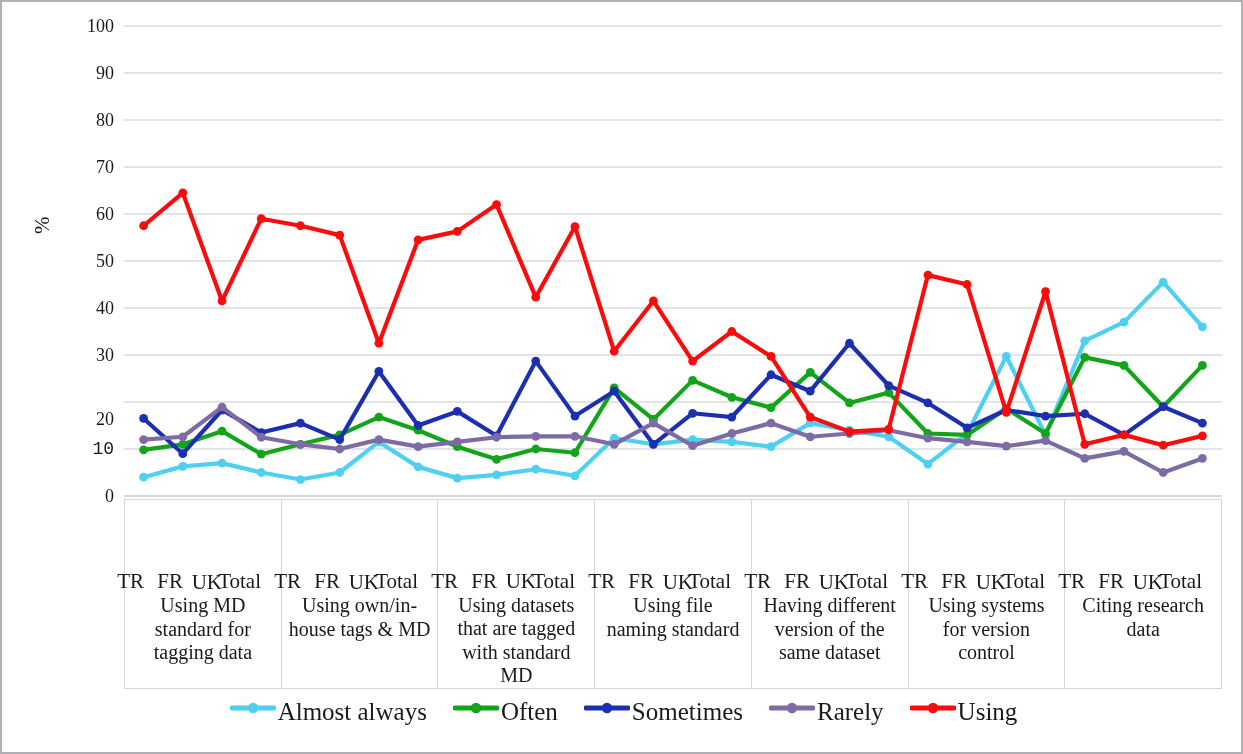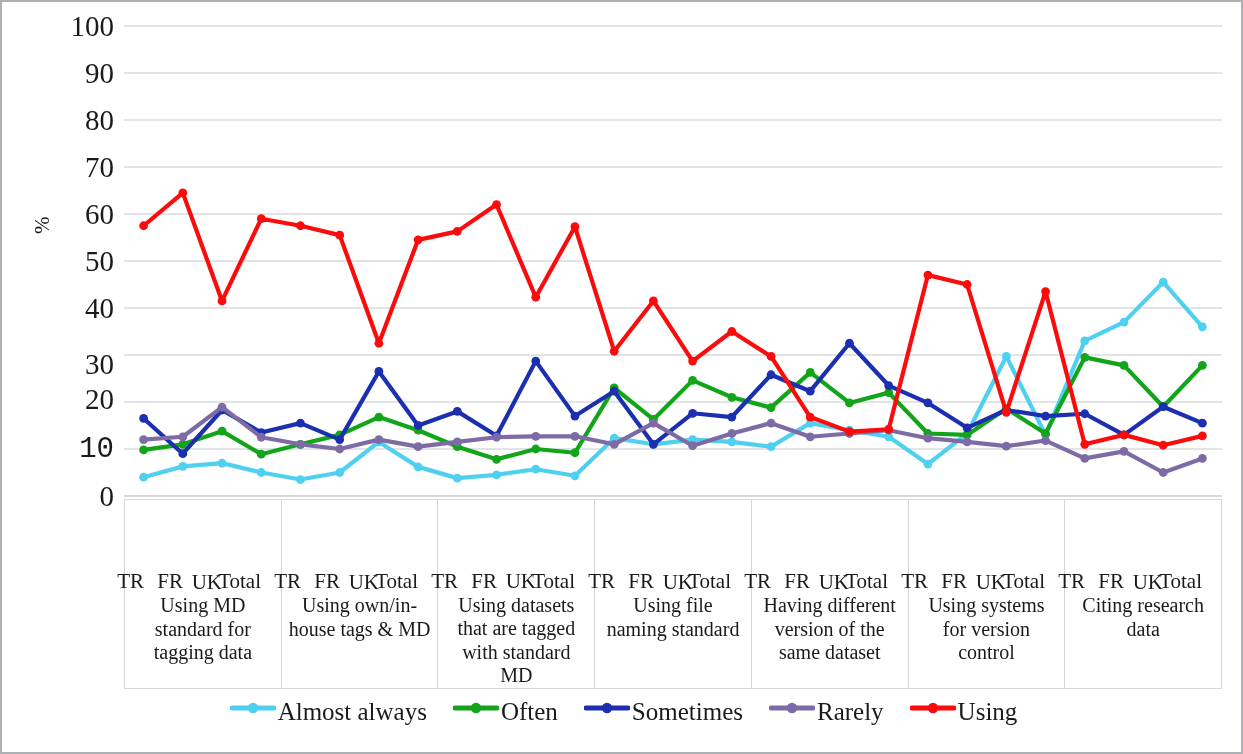--- a/index.html
+++ b/index.html
@@ -23,21 +23,21 @@
     width:1098px;height:470px;
   }
   #plot svg{display:block;width:100%;height:100%;overflow:visible;}
 
   
   .ytick{
     position:absolute;
     right:0;
     width:60px;
     text-align:right;
-    font-size:29px;
+    font-size:18px;
     color:#1a1a1a;
     line-height:1;
     transform:translateY(-50%);
   }
   #yticks{position:absolute;left:40px;top:24px;width:72px;height:470px;}
   #ylabel{
     position:absolute;
     left:28px;top:232px;
     font-size:21px;color:#1a1a1a;
     transform:rotate(-90deg);
@@ -117,22 +117,22 @@
 </head>
 <body>
 
 <div id="frame">
 
   <div id="ylabel">%</div>
 
   <div id="yticks">
       <div class="ytick" style="top: 470px;">0</div>
       <div class="ytick" style="top: 423px; font-family: Liberation Mono, monospace;">10</div>
-      <div class="ytick" style="top: 373px;">20</div>
-      <div class="ytick" style="top: 338px; text-align: right;">30</div>
+      <div class="ytick" style="top: 393px;">20</div>
+      <div class="ytick" style="top: 329px; text-align: right;">30</div>
       <div class="ytick" style="top: 282px;">40</div>
       <div class="ytick" style="top: 235px;">50</div>
       <div class="ytick" style="top: 188px;">60</div>
       <div class="ytick" style="top: 141px;">70</div>
       <div class="ytick" style="top: 94px;">80</div>
       <div class="ytick" style="top: 47px;">90</div>
       <div class="ytick" style="top: 0px;">100</div>
     </div>
 
   <div id="plot">

